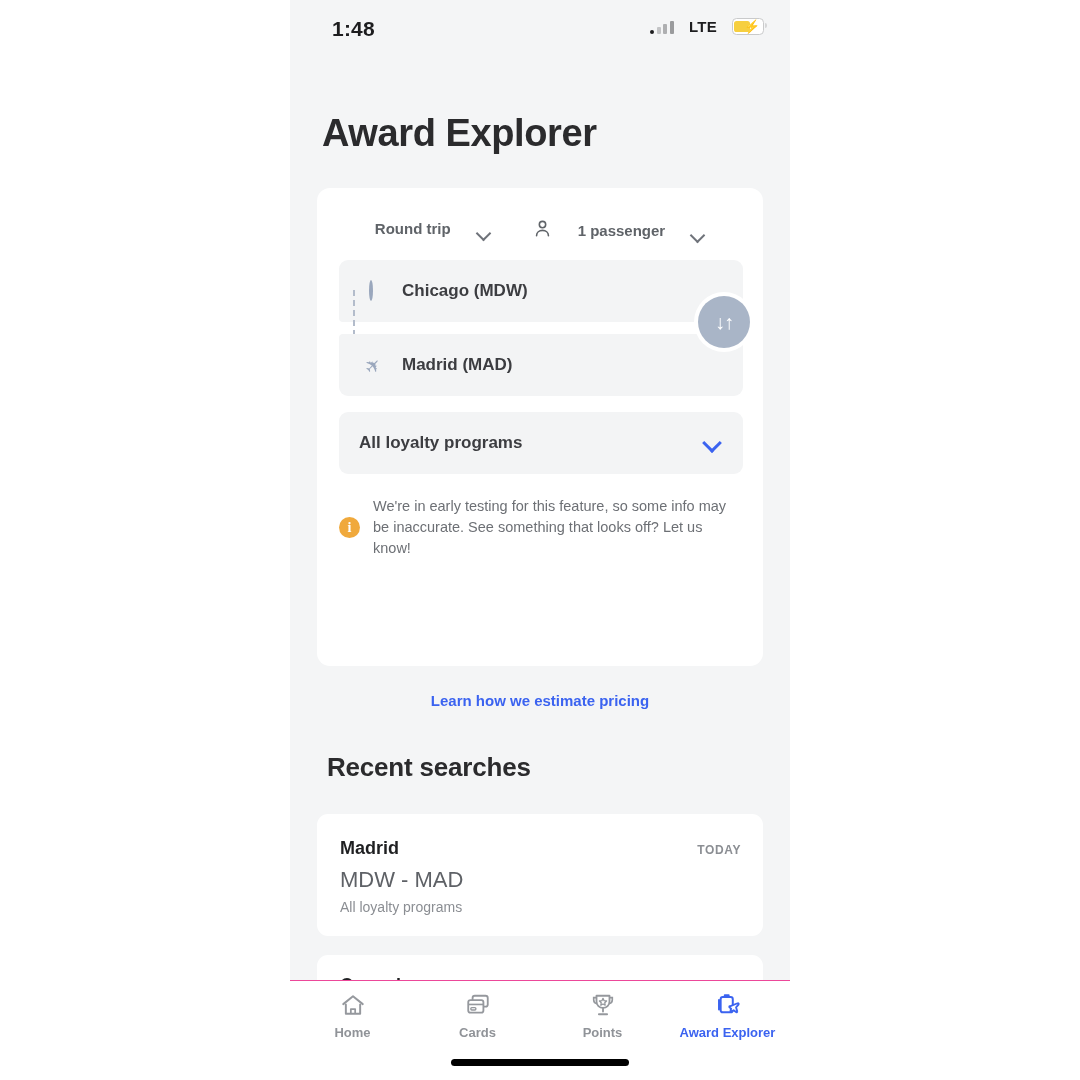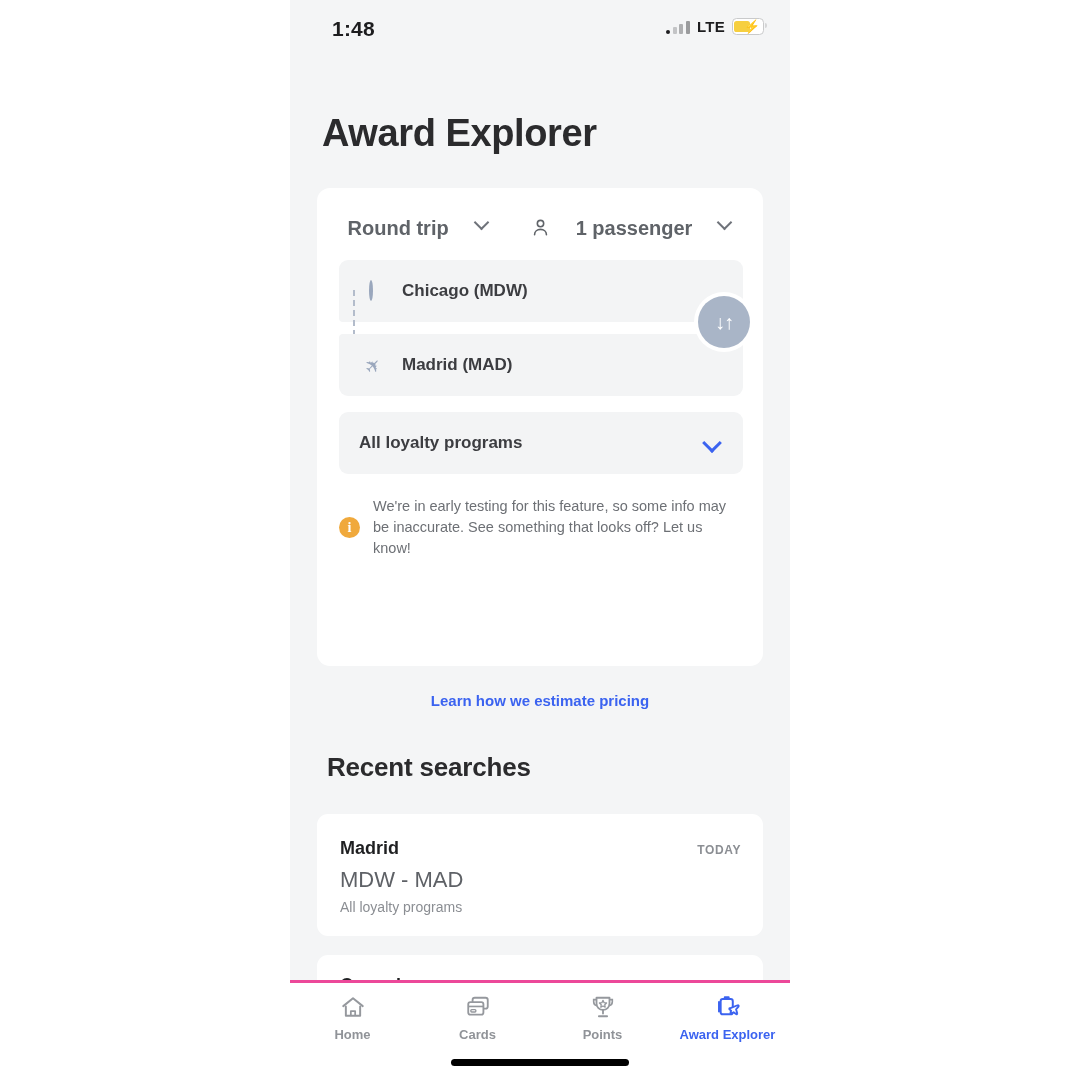--- a/index.html
+++ b/index.html
@@ -22,21 +22,21 @@
   
   .statusbar {
     position:absolute; left:0; top:0; width:500px; height:60px;
   }
   .status-time {
     position:absolute; left:42px; top:17px;
     font-size:21px; font-weight:700; color:#1d1d1f; letter-spacing:0.2px;
   }
   .status-right {
     position:absolute; right:26px; top:18px;
-    display:flex; align-items:center; gap:7px;
+    display:flex; align-items:center; gap:15px;
   }
   .signal { display:flex; align-items:flex-end; gap:2.5px; height:15px; }
   .signal i { display:block; width:4px; background:#1d1d1f; border-radius:1px; }
   .signal i:nth-child(1){ height:4px; border-radius:50%; width:4.5px; height:4.5px; background:#1d1d1f;}
   .signal i:nth-child(2){ height:7px; background:#c3c4c6;}
   .signal i:nth-child(3){ height:10px; background:#aeafb1;}
   .signal i:nth-child(4){ height:13px; background:#9a9b9d;}
   .lte { font-size:15px; font-weight:700; color:#1d1d1f; letter-spacing:0.3px; }
   .battery {
     position:relative; width:30px; height:15px;
@@ -66,22 +66,22 @@
   .search-card {
     position:absolute; left:27px; top:188px;
     width:446px; height:478px;
     background:#ffffff; border-radius:13px;
   }
   .trip-row {
     position:absolute; left:0; top:22px; width:446px; height:36px;
     display:flex; align-items:center; justify-content:center; gap:42px;
   }
   .trip-chip, .pax-chip {
-    display:flex; align-items:flex-start; gap:26px;
-    font-size:20px; font-weight:700; color:#5f6368;
+    display:flex; align-items:flex-end; gap:26px;
+    font-size:15px; font-weight:700; color:#5f6368;
   }
   .chev-gray {
     width:14px; height:9px; position:relative; display:inline-block;
   }
   .chev-gray::before{
     content:""; position:absolute; left:1px; top:0;
     width:9px; height:9px; border-right:2.4px solid #6f737a; border-bottom:2.4px solid #6f737a;
     transform: rotate(45deg);
   }
   .pax-icon { width:19px; height:21px; display:block; }
@@ -202,21 +202,21 @@
   .rc-sub {
     position:absolute; left:23px; top:85px;
     font-size:14px; font-weight:400; color:#8b8e93;
   }
   .second .rc-city { top:20px; }
   .second .rc-when { top:24px; }
 
   
   .tabbar {
     position:absolute; left:0; bottom:0; width:500px; height:100px;
-    background:#ffffff; border-top:3px solid #ec4899;
+    background:#ffffff; border-top:1px solid #ec4899;
     display:flex; align-items:flex-start; justify-content:space-around;
     padding-top:9px; box-sizing:border-box;
   }
   .tab {
     width:100px; display:flex; flex-direction:column; align-items:center; gap:5px;
     cursor:pointer;
   }
   .tab .ticon { height:30px; display:flex; align-items:center; justify-content:center; }
   .tab .tlabel { font-size:13px; font-weight:700; color:#909398; }
   .tab.active .tlabel { color:#3b63f0; }

